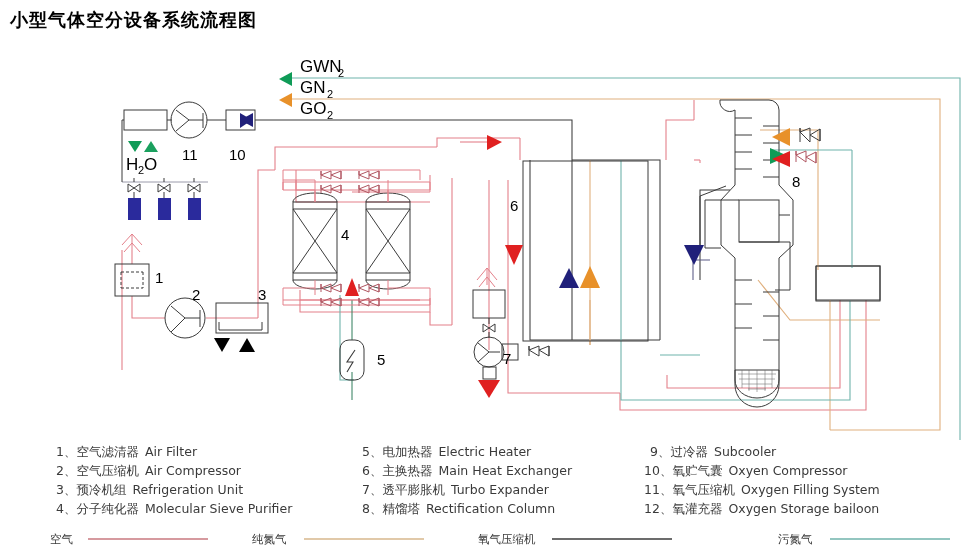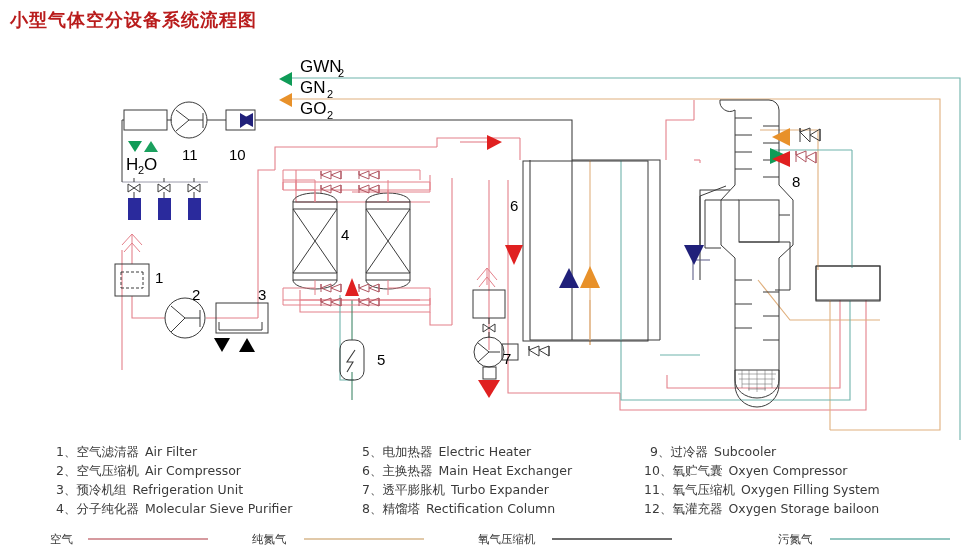--- a/index.html
+++ b/index.html
@@ -1,20 +1,20 @@
 <!DOCTYPE html>
 <html><head>
 <meta charset="utf-8">
 <style>
   html,body{margin:0;padding:0;background:#ffffff;}
   body{width:974px;height:555px;overflow:hidden;
        font-family:"Liberation Sans","DejaVu Sans",sans-serif;}
   #root{position:relative;width:974px;height:555px;}
   #title{position:absolute;left:10px;top:8px;font-size:18px;font-weight:bold;
-         color:#b91c1c;letter-spacing:1px;font-family:"DejaVu Sans",sans-serif;}
+         color:#000000;letter-spacing:1px;font-family:"DejaVu Sans",sans-serif;}
   svg#diagram{position:absolute;left:0;top:0;width:974px;height:555px;}
   .numlbl{font-size:15px;fill:#000;font-family:"Liberation Sans",sans-serif;}
   .gaslbl{font-size:17px;fill:#000;font-family:"Liberation Sans",sans-serif;}
   .gassub{font-size:11px;fill:#000;}
   .legtxt{font-size:12.5px;fill:#3a3a3a;font-family:"DejaVu Sans",sans-serif;}
   .legbar{font-size:11.5px;fill:#3a3a3a;font-family:"DejaVu Sans",sans-serif;}
   .eq{fill:none;stroke:#3b3b3b;stroke-width:1;}
   .eqred{fill:none;stroke:#e4808a;stroke-width:1;}
 </style>
 </head>

